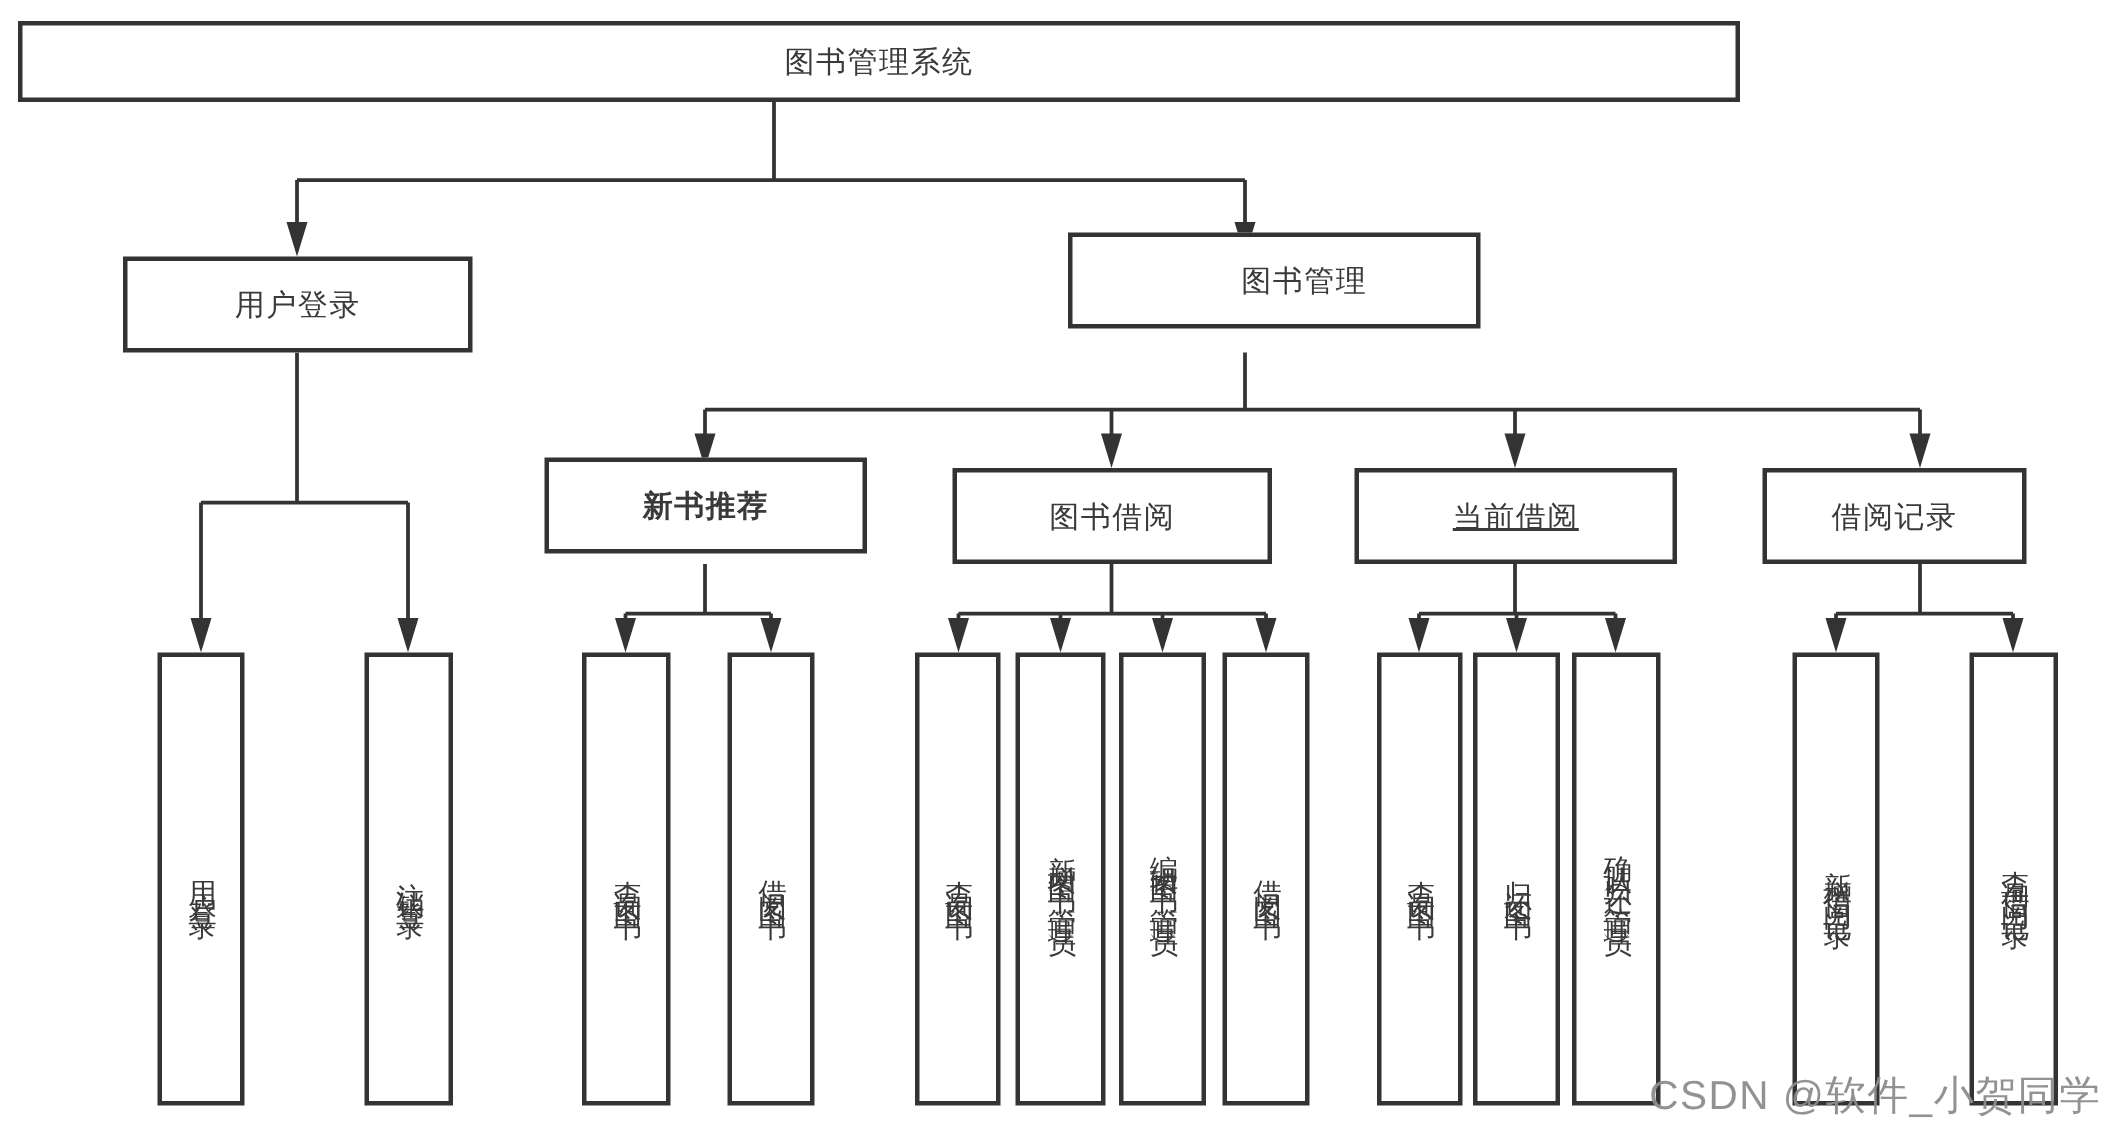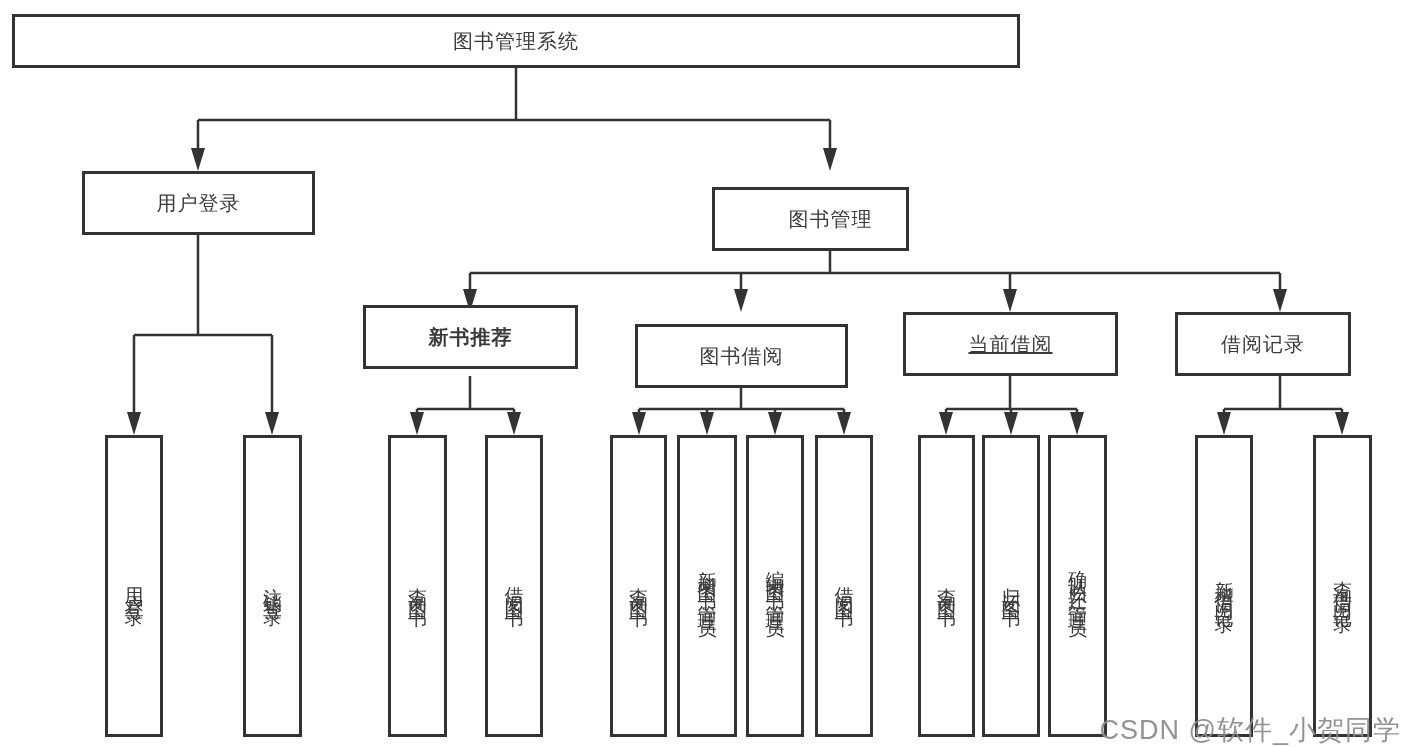--- a/index.html
+++ b/index.html
@@ -111,27 +111,27 @@
 
       <polygon points="939,412 953,412 946,435"></polygon>
       <polygon points="1004,412 1018,412 1011,435"></polygon>
       <polygon points="1070,412 1084,412 1077,435"></polygon>
 
       <polygon points="1217,412 1231,412 1224,435"></polygon>
       <polygon points="1335,412 1349,412 1342,435"></polygon>
     </g>
   </svg>
 
-  <div class="node" style="left:12px; top:14px; width:1008px; height:54px;">图书管理系统</div>
+  <div class="node" style="left:12px; top:14px; width:1148px; height:54px;">图书管理系统</div>
 
   <div class="node" style="left:82px; top:171px; width:233px; height:64px;">用户登录</div>
-  <div class="node" style="left:712px; top:187px; width:197px; height:64px;padding-left:40px;">图书管理</div>
+  <div class="node" style="left:712px; top:155px; width:275px; height:64px;padding-left:40px;">图书管理</div>
 
   <div class="node" style="left:363px; top:305px; width:215px; height:64px;font-weight:bold;">新书推荐</div>
-  <div class="node" style="left:635px; top:324px; width:213px; height:64px;">图书借阅</div>
+  <div class="node" style="left:635px; top:312px; width:213px; height:64px;">图书借阅</div>
   <div class="node" style="left:903px; top:312px; width:215px; height:64px;text-decoration:underline;">当前借阅</div>
   <div class="node" style="left:1175px; top:312px; width:176px; height:64px;">借阅记录</div>
 
   <div class="leaf" style="left:105px; width:58px;">用户登录</div>
   <div class="leaf" style="left:243px; width:59px;">注销登录</div>
 
   <div class="leaf" style="left:388px; width:59px;">查询图书</div>
   <div class="leaf" style="left:485px; width:58px;">借阅图书</div>
 
   <div class="leaf" style="left:610px; width:57px;">查询图书</div>

